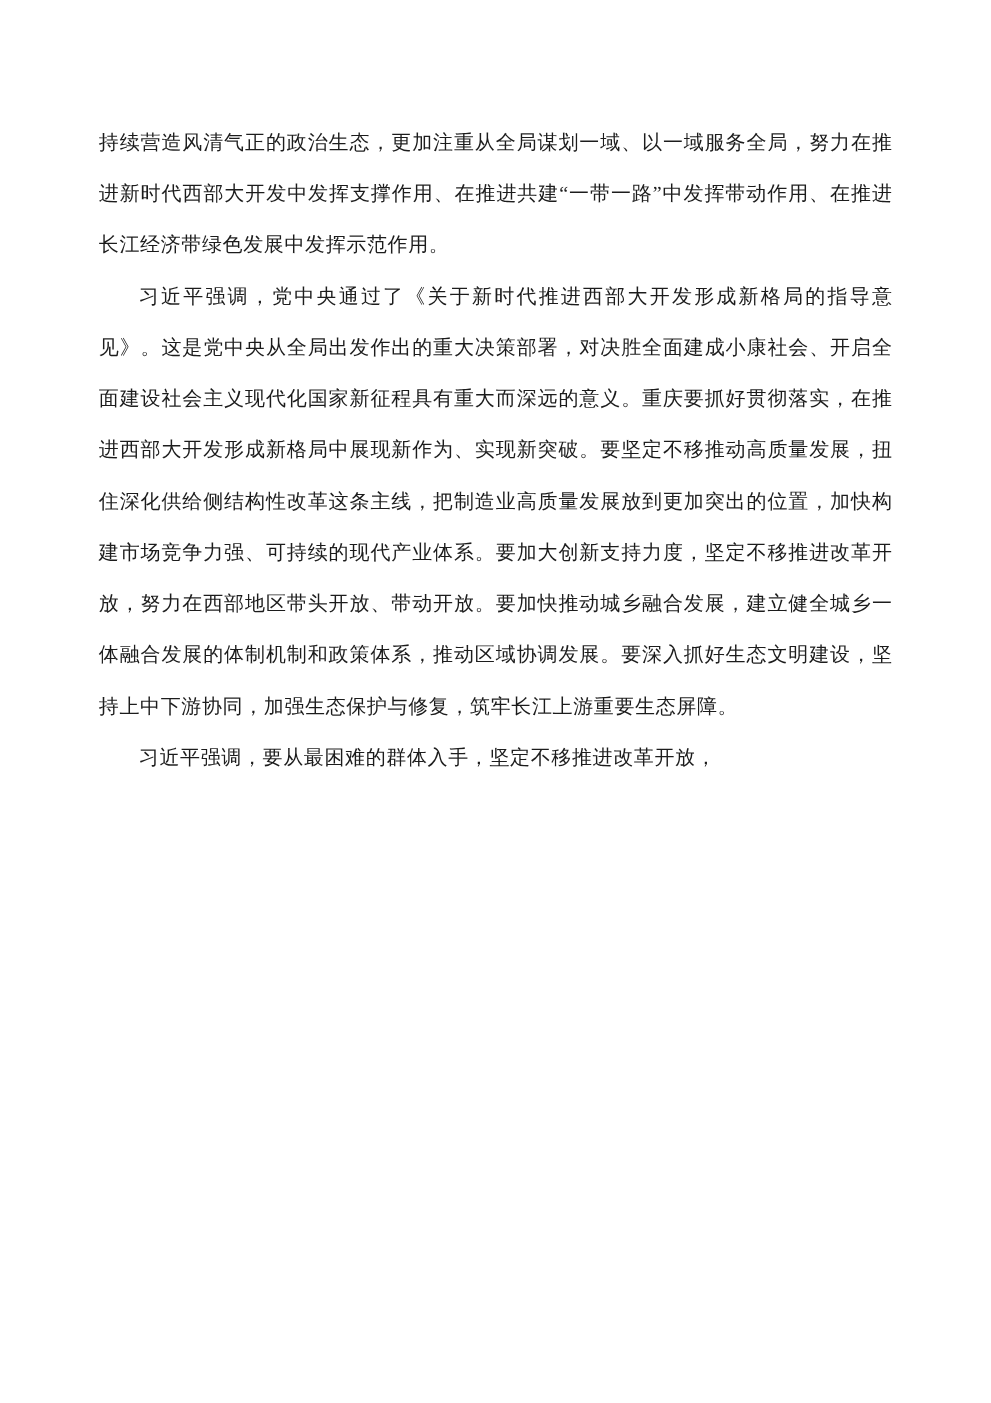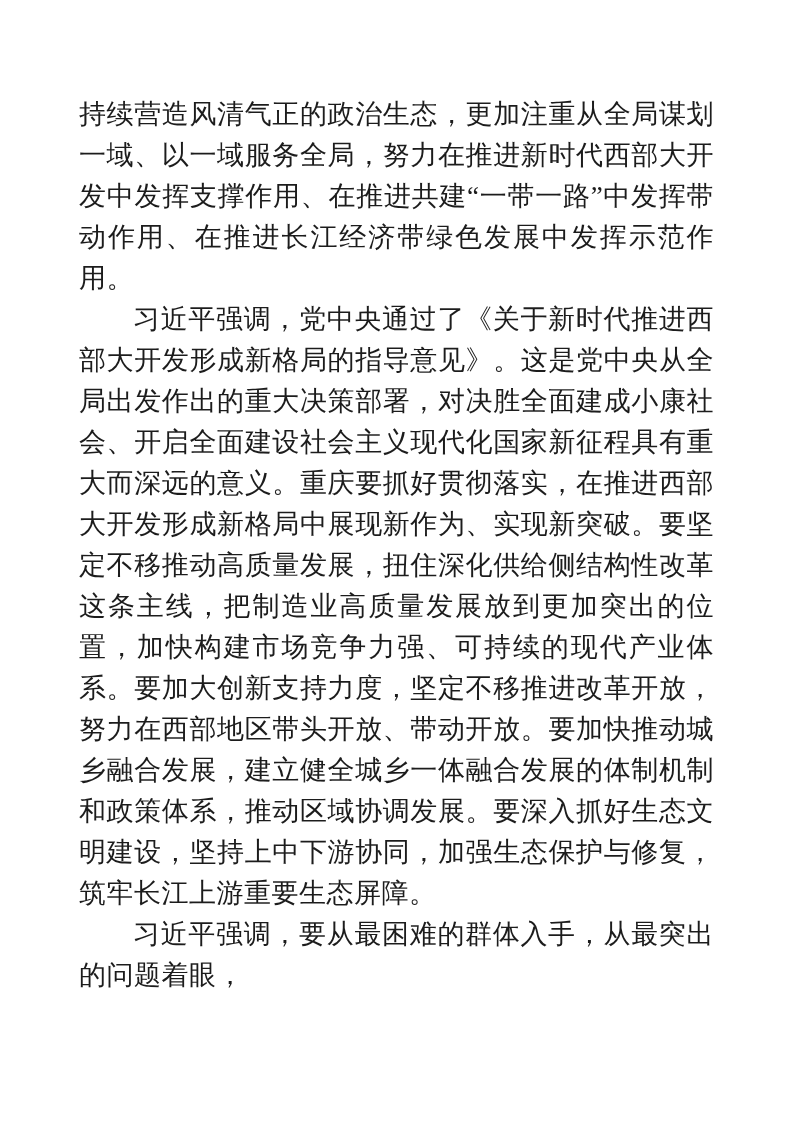--- a/index.html
+++ b/index.html
@@ -16,34 +16,34 @@
     font-family: "Liberation Serif", "DejaVu Serif", serif;
   }
   .content {
     position: absolute;
     left: 79px;
     top: 94px;
     width: 635px;
   }
   .para {
     margin: 0;
-    font-size: 27px;
+    font-size: 16px;
     line-height: 41px;
     color: #1c1c1c;
     text-align: justify;
     text-justify: inter-ideograph;
     letter-spacing: 0.5px;
     word-break: break-all;
   }
   .para.indent {
     text-indent: 2em;
   }
 </style>
 </head>
 <body>
 
 <div class="page">
   <div class="content">
     <p class="para">持续营造风清气正的政治生态，更加注重从全局谋划一域、以一域服务全局，努力在推进新时代西部大开发中发挥支撑作用、在推进共建“一带一路”中发挥带动作用、在推进长江经济带绿色发展中发挥示范作用。</p>
     <p class="para indent">习近平强调，党中央通过了《关于新时代推进西部大开发形成新格局的指导意见》。这是党中央从全局出发作出的重大决策部署，对决胜全面建成小康社会、开启全面建设社会主义现代化国家新征程具有重大而深远的意义。重庆要抓好贯彻落实，在推进西部大开发形成新格局中展现新作为、实现新突破。要坚定不移推动高质量发展，扭住深化供给侧结构性改革这条主线，把制造业高质量发展放到更加突出的位置，加快构建市场竞争力强、可持续的现代产业体系。要加大创新支持力度，坚定不移推进改革开放，努力在西部地区带头开放、带动开放。要加快推动城乡融合发展，建立健全城乡一体融合发展的体制机制和政策体系，推动区域协调发展。要深入抓好生态文明建设，坚持上中下游协同，加强生态保护与修复，筑牢长江上游重要生态屏障。</p>
-    <p class="para indent">习近平强调，要从最困难的群体入手，从最突出的问题着眼，</p>
+    <p class="para indent">习近平强调，要从最困难的群体入手，坚定不移推进改革开放，</p>
   </div>
 </div>
 
 </body></html>

